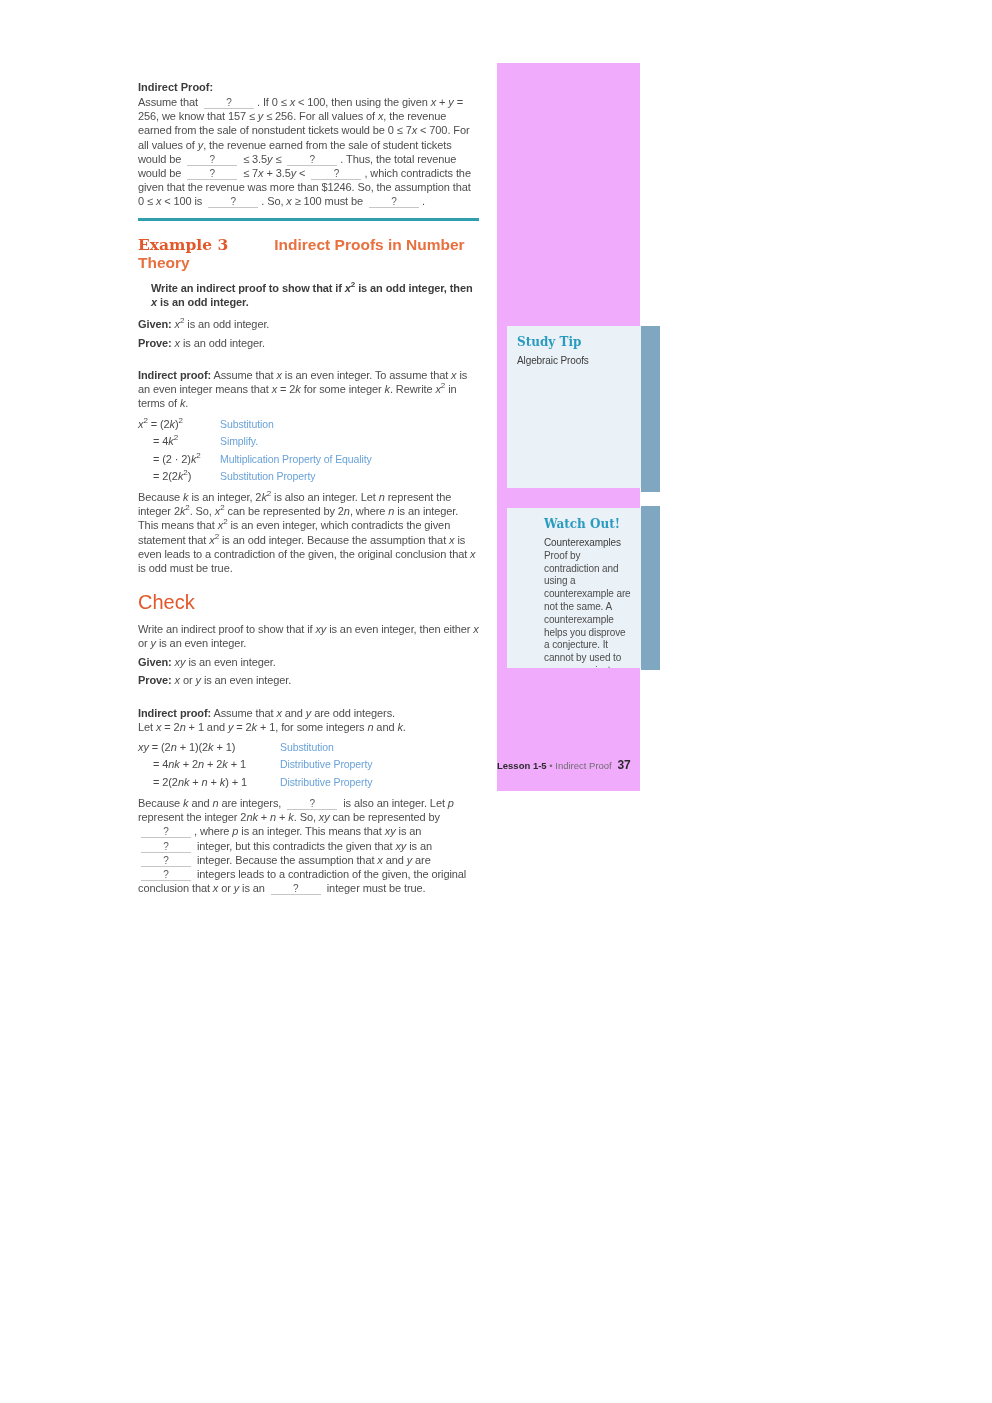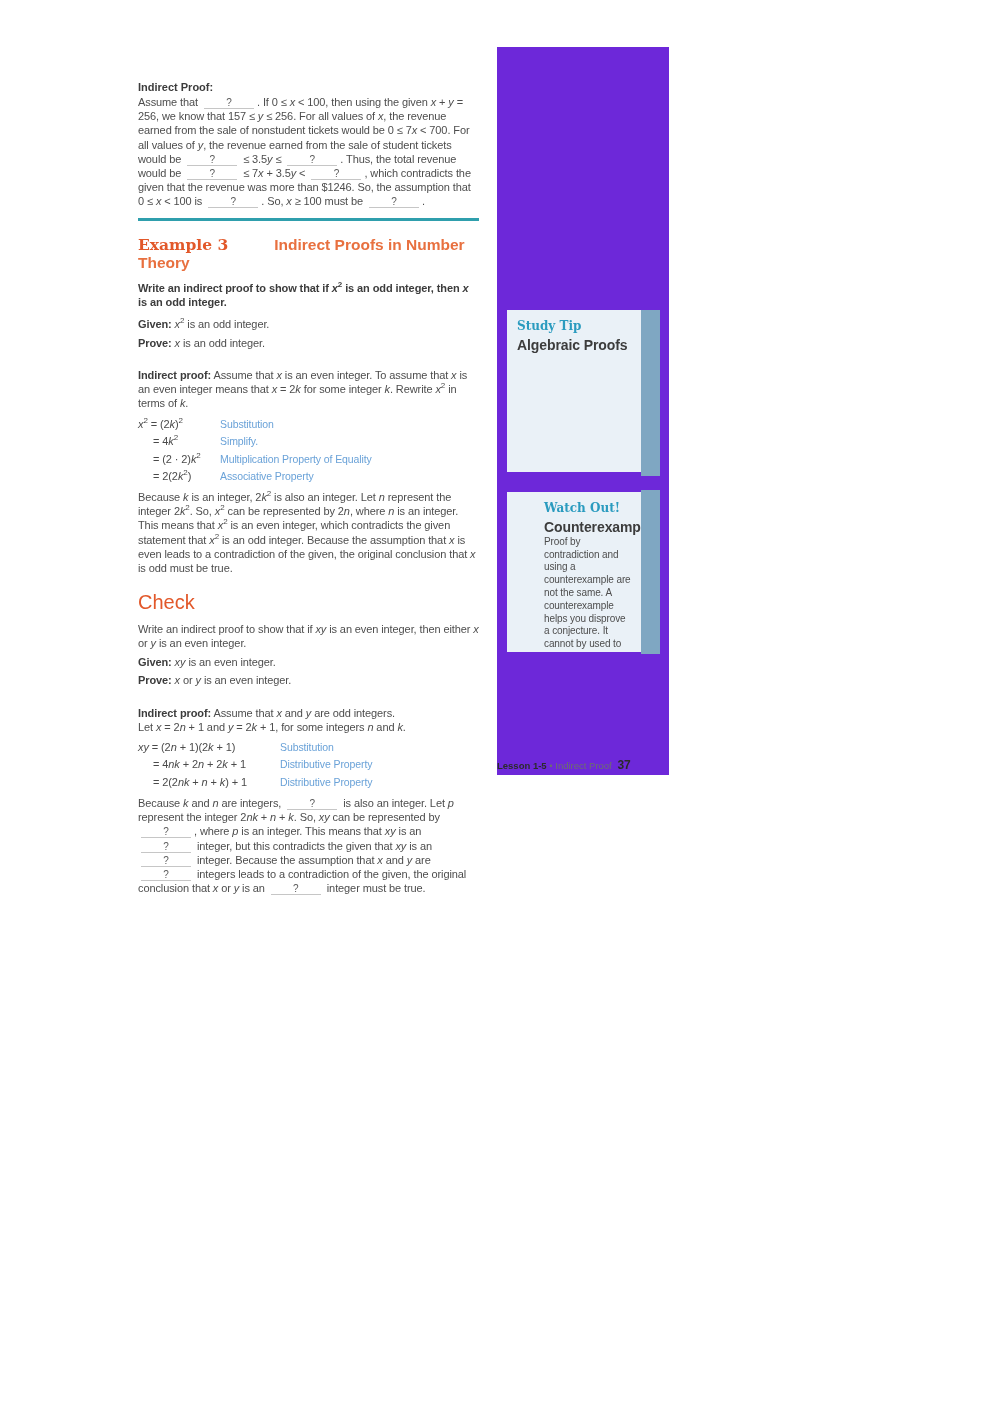--- a/index.html
+++ b/index.html
@@ -14,46 +14,46 @@
   .body{font-size:11px;line-height:14.2px;letter-spacing:-0.1px;margin:0 0 4px 0;}
   .lead-label{font-size:11px;font-weight:bold;color:#3c3c3c;margin:0 0 2px 0;}
   .blank{display:inline-block;min-width:50px;text-align:center;border-bottom:1px solid #c6c6c6;
          font-size:10px;color:#5a5a5a;line-height:11px;margin:0 3px;}
   .teal-rule{border:none;height:3px;background:#2f9fad;margin:9px 0 0 0;}
 
   .example-heading{margin:15px 0 9px 0;font-size:15.5px;line-height:18px;}
   .kicker{font-family:"DejaVu Serif",serif;font-weight:bold;color:#e2582a;margin-right:5px;}
   .ex-title{color:#e8703f;font-weight:bold;margin-left:41px;}
 
-  .prompt{font-weight:bold;color:#3c3c3c;margin-bottom:8px;}
+  .prompt{font-weight:bold;color:#3c3c3c;margin-bottom:8px;margin-left:13px;}
   .gp-line{font-size:11px;line-height:14.2px;letter-spacing:-0.1px;margin:0 0 4.5px 0;}
   .proof-intro{margin-top:18px;}
 
   .steps{margin:7px 0 8px 0;}
   .step{display:flex;align-items:flex-start;margin-bottom:5.5px;font-size:11px;letter-spacing:-0.1px;color:#4a4a4a;}
   .step .eq{flex:0 0 auto;box-sizing:border-box;}
   .steps-1 .eq{width:82px;}
   .steps-2 .eq{width:142px;}
   .step.cont .eq{padding-left:15px;}
   .reason{color:#6aa2d8;font-size:10.5px;letter-spacing:-0.1px;}
 
   .check-heading{font-size:20px;font-weight:normal;color:#e2582a;margin:16px 0 8px 0;}
 
   
-  .side-panel{position:absolute;left:497px;top:47px;width:172px;height:728px;background:#6d28d9;}
+  .side-panel{position:absolute;left:497px;top:63px;width:143px;height:728px;background:#f0abfc;}
   .tip-box{position:absolute;left:10px;width:134px;background:#eaf1f7;box-sizing:border-box;
            padding:9px 10px 10px 10px;overflow:hidden;}
   .tip-box.study{top:263px;height:162px;}
   .tip-box.watch{top:445px;height:160px;padding-left:37px;}
   .tip-strip{position:absolute;left:144px;width:19px;background:#7fa7c2;}
   .tip-strip.s1{top:263px;height:166px;}
   .tip-strip.s2{top:443px;height:164px;}
   .tip-heading{font-family:"DejaVu Serif",serif;font-weight:bold;color:#2a9bbf;
                font-size:12px;margin:0 0 6px 0;}
-  .tip-sub{font-size:14px;font-weight:bold;color:#3c3c3c;line-height:12.8px;}
+  .tip-sub{font-size:10px;font-weight:normal;color:#3c3c3c;line-height:12.8px;}
   .tip-body{font-size:10px;line-height:12.8px;letter-spacing:-0.1px;color:#4d4d4d;margin:0;}
 
   
   .footer{position:absolute;left:497px;top:758px;font-size:9.5px;color:#6e6e6e;white-space:nowrap;}
   .f-bold{font-weight:bold;color:#2b2b2b;}
   .f-page{font-weight:bold;color:#2b2b2b;font-size:12px;margin-left:3px;}
 </style>
 </head>
 <body>
 
@@ -83,21 +83,21 @@
       <div class="step cont">
           <span class="eq">= 4<i>k</i><sup>2</sup></span>
           <span class="reason">Simplify.</span>
         </div>
       <div class="step cont">
           <span class="eq">= (2 · 2)<i>k</i><sup>2</sup></span>
           <span class="reason">Multiplication Property of Equality</span>
         </div>
       <div class="step cont">
           <span class="eq">= 2(2<i>k</i><sup>2</sup>)</span>
-          <span class="reason">Associative Property</span>
+          <span class="reason">Substitution Property</span>
         </div>
     </div>
 
     <p class="body">Because <i>k</i> is an integer, 2<i>k</i><sup>2</sup> is also an integer. Let <i>n</i> represent the integer 2<i>k</i><sup>2</sup>. So, <i>x</i><sup>2</sup> can be represented by 2<i>n</i>, where <i>n</i> is an integer. This means that <i>x</i><sup>2</sup> is an even integer, which contradicts the given statement that <i>x</i><sup>2</sup> is an odd integer. Because the assumption that <i>x</i> is even leads to a contradiction of the given, the original conclusion that <i>x</i> is odd must be true.</p>
 
     <h3 class="check-heading">Check</h3>
 
     <p class="body">Write an indirect proof to show that if <i>xy</i> is an even integer, then either <i>x</i> or <i>y</i> is an even integer.</p>
 
     <p class="gp-line"><b>Given:</b> <span><i>xy</i> is an even integer.</span></p>

